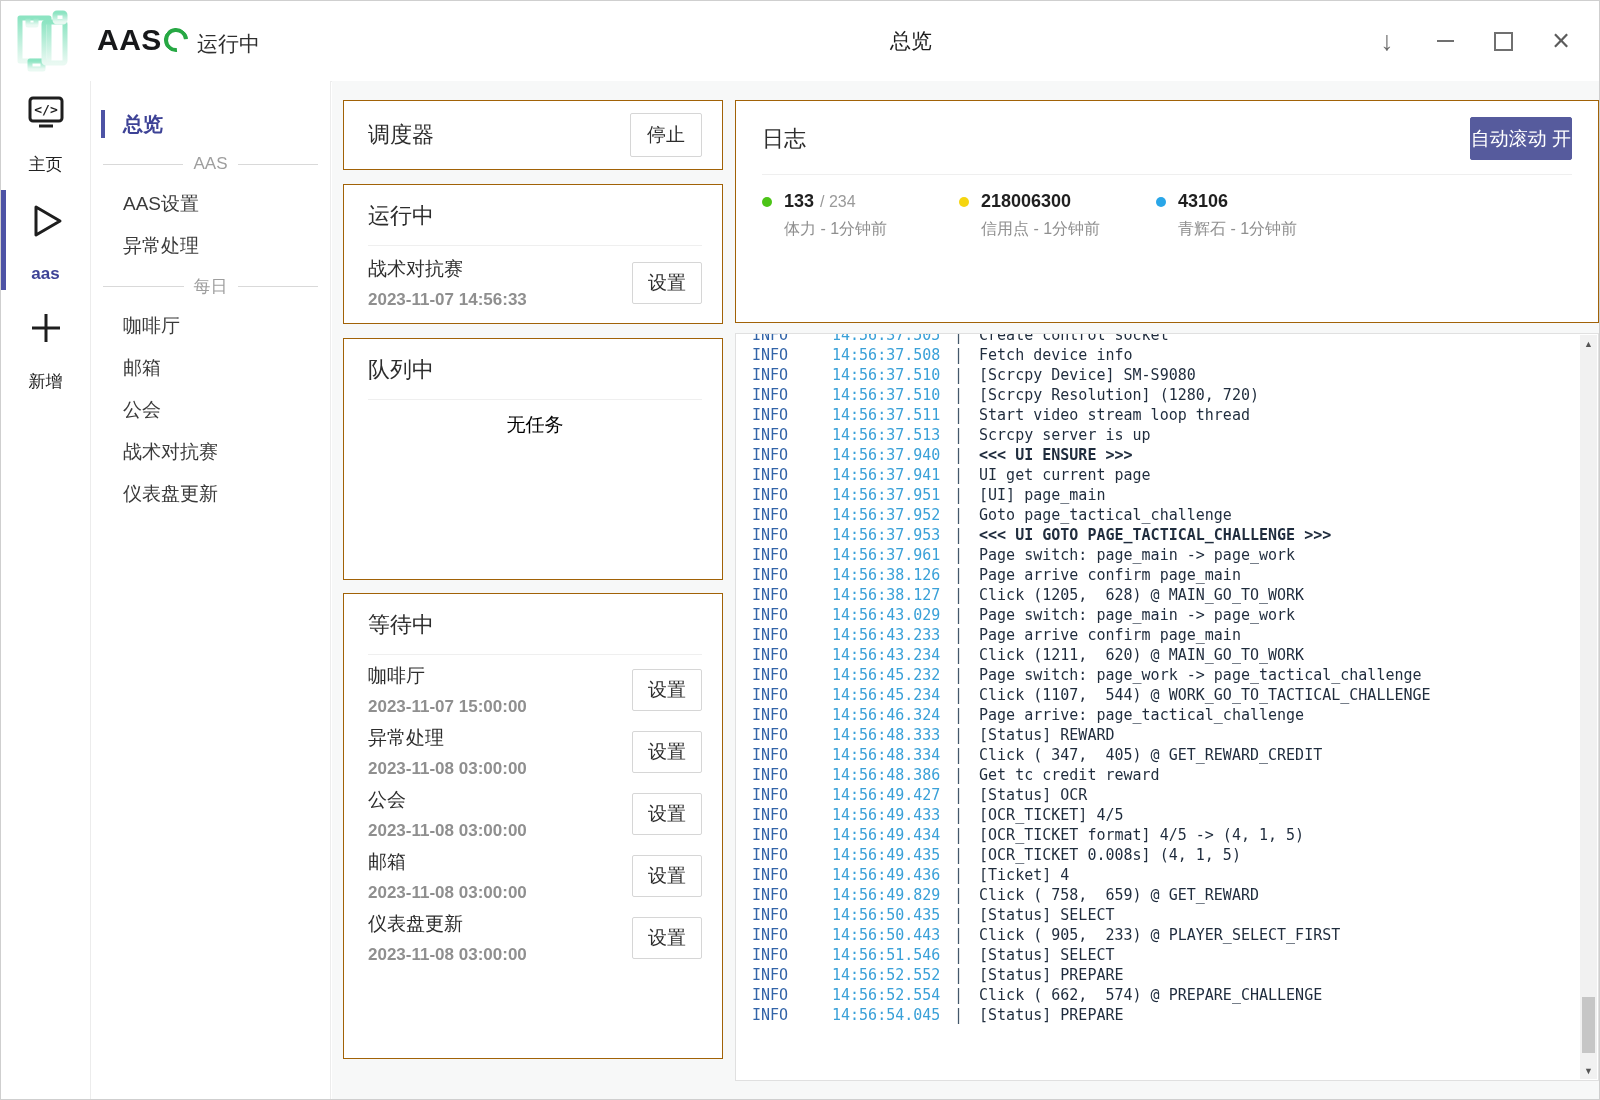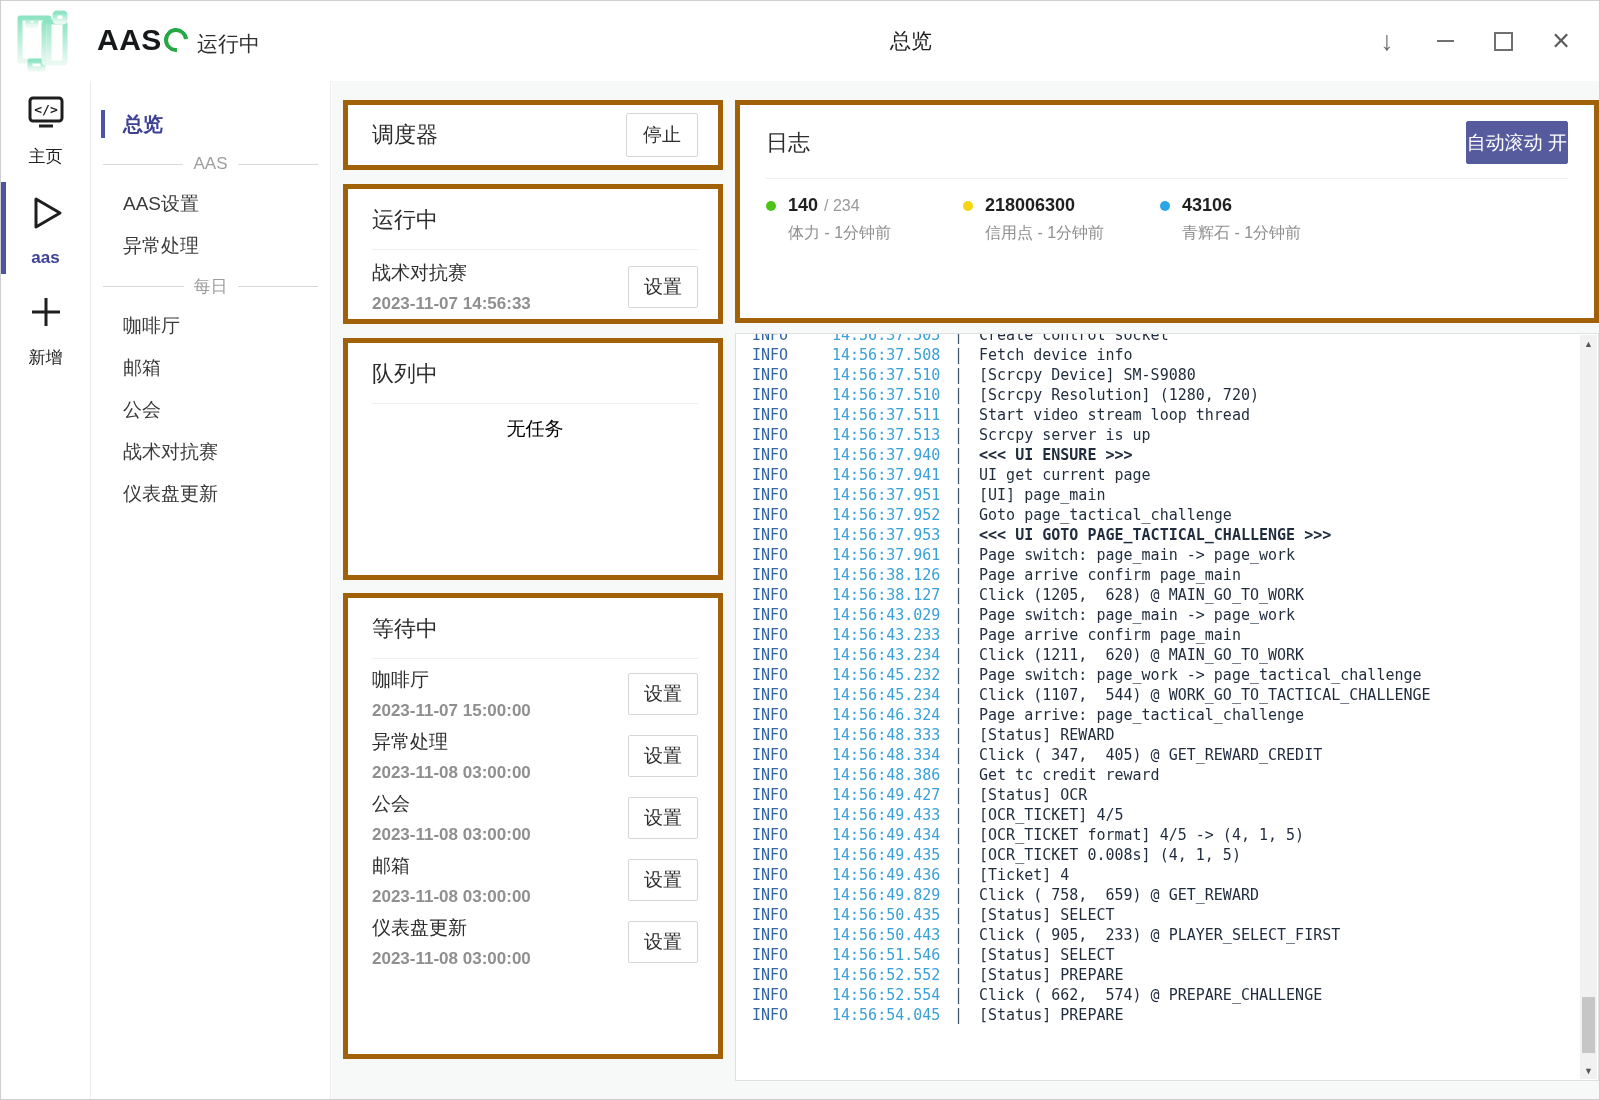--- a/index.html
+++ b/index.html
@@ -15,33 +15,33 @@
   .page-title{position:absolute;left:910px;top:40px;transform:translate(-50%,-50%);font-size:21px;color:#1d1d1d;}
   .winctl{position:absolute;right:24px;top:0;height:80px;display:flex;align-items:center;gap:30px;}
   .ctl{width:28px;height:28px;display:flex;align-items:center;justify-content:center;color:#6b6b6b;cursor:pointer;}
   .ctl.down{font-size:27px;}
   .ctl .minbar{width:17px;height:2px;background:#707070;display:block;}
   .ctl .maxbox{width:15px;height:15px;border:2px solid #707070;display:block;}
   .ctl.close{font-size:31px;font-weight:400;color:#5c5c5c;}
   
   .rail{position:absolute;left:0;top:80px;bottom:0;width:90px;background:#fff;border-right:1px solid #ececec;box-sizing:border-box;}
   .rail-item{position:relative;display:flex;flex-direction:column;align-items:center;padding:14px 0 10px 0;cursor:pointer;}
-  .rail-item .rlabel{margin-top:10px;font-size:17px;color:#222;}
+  .rail-item .rlabel{margin-top:18px;font-size:17px;color:#222;}
   .rail-item.active .rlabel{color:#3d4296;font-weight:700;}
   .rail-item.active::before{content:"";position:absolute;left:0;top:4px;bottom:4px;width:5px;background:#4d53a5;}
   
   .sidebar{position:absolute;left:90px;top:80px;bottom:0;width:240px;background:#fff;border-right:1px solid #ececec;box-sizing:border-box;padding-top:22px;}
   .side-link{position:relative;height:42px;display:flex;align-items:center;padding-left:32px;font-size:19px;color:#3a3a3a;cursor:pointer;}
   .side-link.active{color:#3d4296;font-weight:700;font-size:20px;}
   .side-link.active::before{content:"";position:absolute;left:10px;top:7px;bottom:7px;width:4px;background:#4d53a5;}
   .side-div{height:38px;display:flex;align-items:center;gap:10px;padding:0 12px;color:#9e9e9e;font-size:17px;}
   .side-div::before,.side-div::after{content:"";flex:1;height:1px;background:#d9d9d9;}
   
   .main{position:absolute;left:331px;top:80px;right:0;bottom:0;background:#f7f8f8;}
-  .card{background:#fff;border:5px solid #a16207;box-sizing:border-box;gap:40px;}
+  .card{background:#fff;border:1px solid #a16207;box-sizing:border-box;gap:40px;}
   .col-left{position:absolute;left:11px;top:19px;width:380px;}
   .col-right{position:absolute;left:403px;top:19px;right:0;}
   .card-title{font-size:22px;color:#2d2d2d;}
   .hr{height:1px;background:#efefef;margin:14px 0 0 0;}
   .btn{background:#fff;border:1px solid #d6d6d6;border-radius:2px;font-size:19px;color:#2d2d2d;
     font-family:inherit;cursor:pointer;}
   .btn.stop{width:72px;height:44px;}
   .btn.set{width:70px;height:42px;flex:none;}
   .card.scheduler{height:70px;display:flex;align-items:center;padding:0 20px 0 24px;margin-bottom:14px;}
   .card.scheduler .card-title{flex:1;}
@@ -234,21 +234,21 @@
       <div class="card loghead">
         <div class="loghead-top">
           <span class="card-title">日志</span>
           <button class="btn autoscroll">自动滚动 开</button>
         </div>
         <div class="hr"></div>
         <div class="stats" id="stats-row">
             <div class="stat">
               <div class="stat-top">
                 <span class="dot" style="background: rgb(76, 196, 23);"></span>
-                <span class="stat-val">140</span>
+                <span class="stat-val">133</span>
                 <span class="stat-total">/ 234</span>
               </div>
               <div class="stat-cap">体力 - 1分钟前</div>
             </div>
             <div class="stat">
               <div class="stat-top">
                 <span class="dot" style="background: rgb(245, 213, 16);"></span>
                 <span class="stat-val">218006300</span>
               </div>
               <div class="stat-cap">信用点 - 1分钟前</div>

